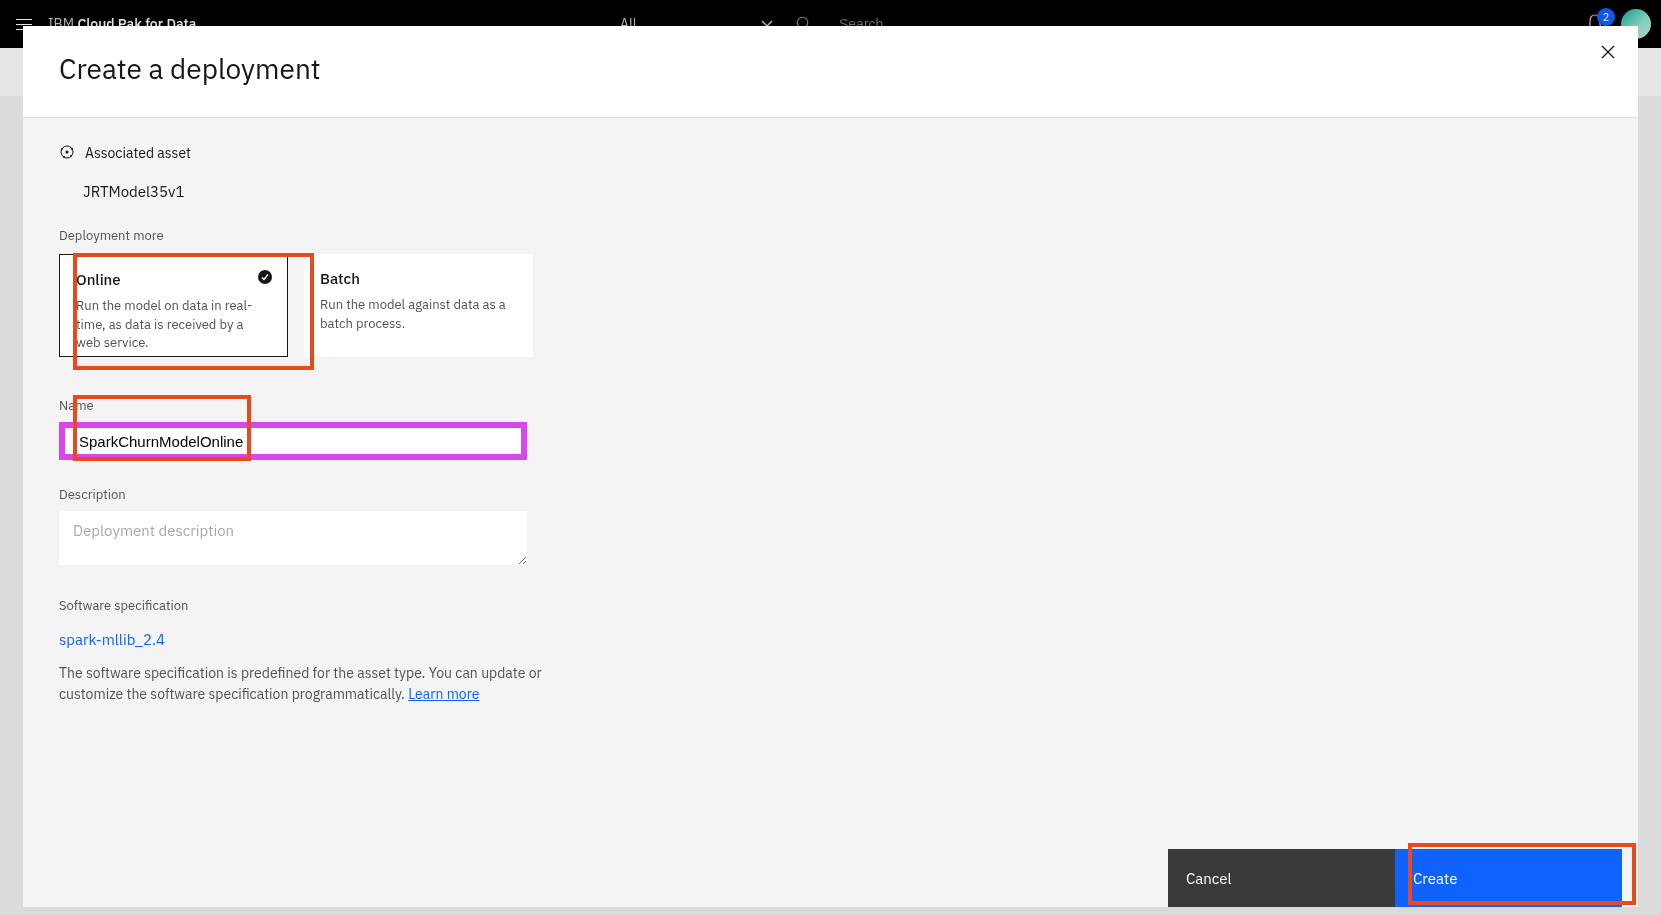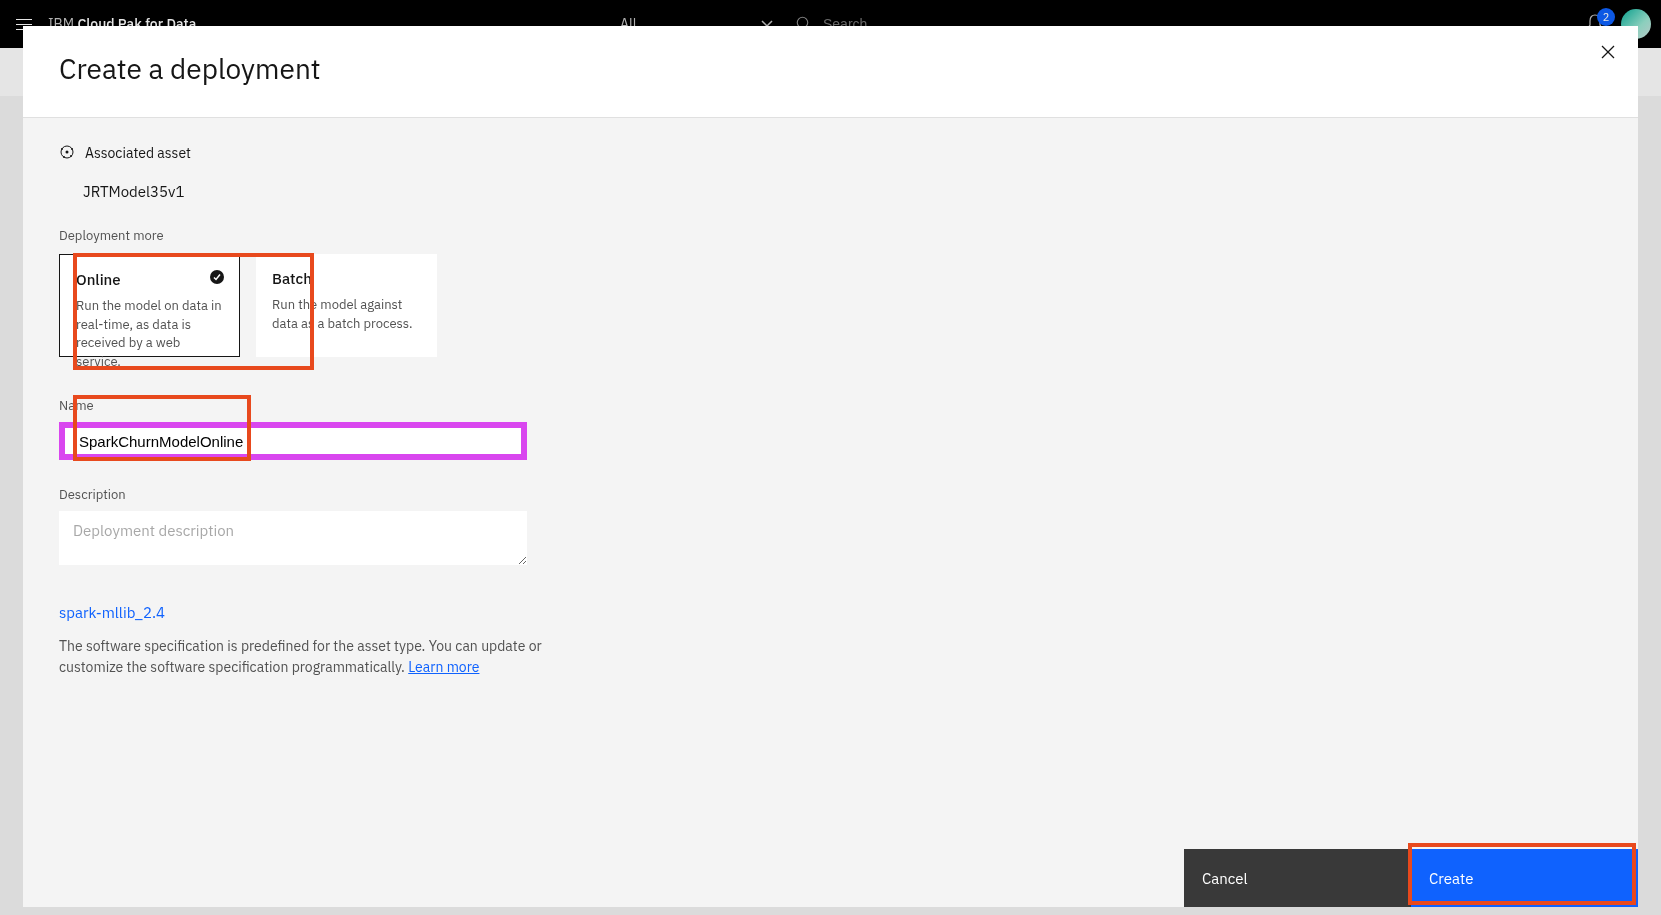--- a/index.html
+++ b/index.html
@@ -28,21 +28,21 @@
   .hamburger span, .hamburger span::before, .hamburger span::after {
     display:block; background:#fff; height:1px; width:16px; position:relative;
   }
   .hamburger span::before, .hamburger span::after { content:""; position:absolute; }
   .hamburger span::before { top:-5px; }
   .hamburger span::after  { top: 5px; }
   .brand { font-size:14px; color:#c6c6c6; }
   .brand b { color:#fff; font-weight:500; }
   .topbar-center { position:absolute; left:620px; display:flex; align-items:center; height:48px; }
   .all-dd { color:#c6c6c6; font-size:14px; width:175px; display:flex; align-items:center; justify-content:space-between; padding-right:22px;}
-  .search-group { display:flex; align-items:center; gap:10px; color:#8d8d8d;text-decoration:underline; }
+  .search-group { display:flex; align-items:center; gap:26px; color:#8d8d8d;text-decoration:underline; }
   .search-group svg { width:18px; height:18px; }
   .search-input {
     background:transparent; border:none; outline:none; color:#c6c6c6; font-size:14px; width:300px;
   }
   .topbar-right { position:absolute; right:10px; display:flex; align-items:center; gap:14px; }
   .bell { position:relative; width:24px; height:24px; display:flex; align-items:center; justify-content:center;}
   .badge {
     position:absolute; top:-4px; right:-8px; background:#0f62fe; color:#fff;
     font-size:11px; min-width:18px; height:18px; border-radius:9px;
     display:flex; align-items:center; justify-content:center; padding:0 4px;
@@ -84,21 +84,21 @@
 
   .assoc-row { display:flex; align-items:flex-start; gap:10px; margin-bottom:20px; }
   .assoc-label { font-size:14px; color:#161616; }
   .assoc-value { font-size:15px; margin-left:24px; margin-top:6px; margin-bottom:26px;}
 
   .section-label { font-size:13px; color:#525252; margin-bottom:10px; }
 
   
   .cards { display:flex; gap:16px; }
   .card {
-    width:181px; height:103px;
+    width:229px; height:103px;
     background:#fff; padding:14px 16px; position:relative;
     font-size:13px; line-height:1.45;
   }
   .card.selected { border:1px solid #161616; }
   .card-title { font-size:15px; font-weight:500; margin-bottom:6px; }
   .card-desc { color:#525252; }
   .card-check {
     position:absolute; top:14px; right:14px; width:16px; height:16px;
   }
 
@@ -123,21 +123,21 @@
   }
   .desc-textarea::placeholder { color:#a8a8a8; }
 
   .swspec-block { margin-top:28px; max-width:520px;}
   .swspec-link { color:#0f62fe; font-size:15px; text-decoration:none; display:inline-block; margin-top:6px;}
   .swspec-text { font-size:14px; color:#525252; margin-top:14px; line-height:1.5;}
   .learn-more { color:#0f62fe; }
 
   
   .modal-footer {
-    position:absolute; right:0; bottom:0;
+    position:absolute; right:16px; bottom:0;
     display:flex; height:58px;
   }
   .btn {
     width:227px; display:flex; align-items:center; padding-left:18px;
     font-size:15px; cursor:pointer;
   }
   .btn-cancel { background:#393939; color:#fff; }
   .btn-create { background:#0f62fe; color:#fff; }
 
   svg { display:block; }
@@ -227,20 +227,21 @@
       <label class="form-label">Name</label>
       <input class="name-input" value="SparkChurnModelOnline" style="">
     </div>
 
     <div class="form-block" style="margin-top:26px">
       <label class="form-label">Description</label>
       <textarea class="desc-textarea" placeholder="Deployment description" style=""></textarea>
     </div>
 
     <div class="swspec-block">
+      <div class="section-label">Software specification</div>
       <a href="#" class="swspec-link">spark-mllib_2.4</a>
       <div class="swspec-text">
         <span>The software specification is predefined for the asset type. You can update or customize the software specification programmatically. </span><a href="#" class="learn-more">Learn more</a>
       </div>
     </div>
 
   </div>
 
   <div class="modal-footer">
     <div class="btn btn-cancel">

